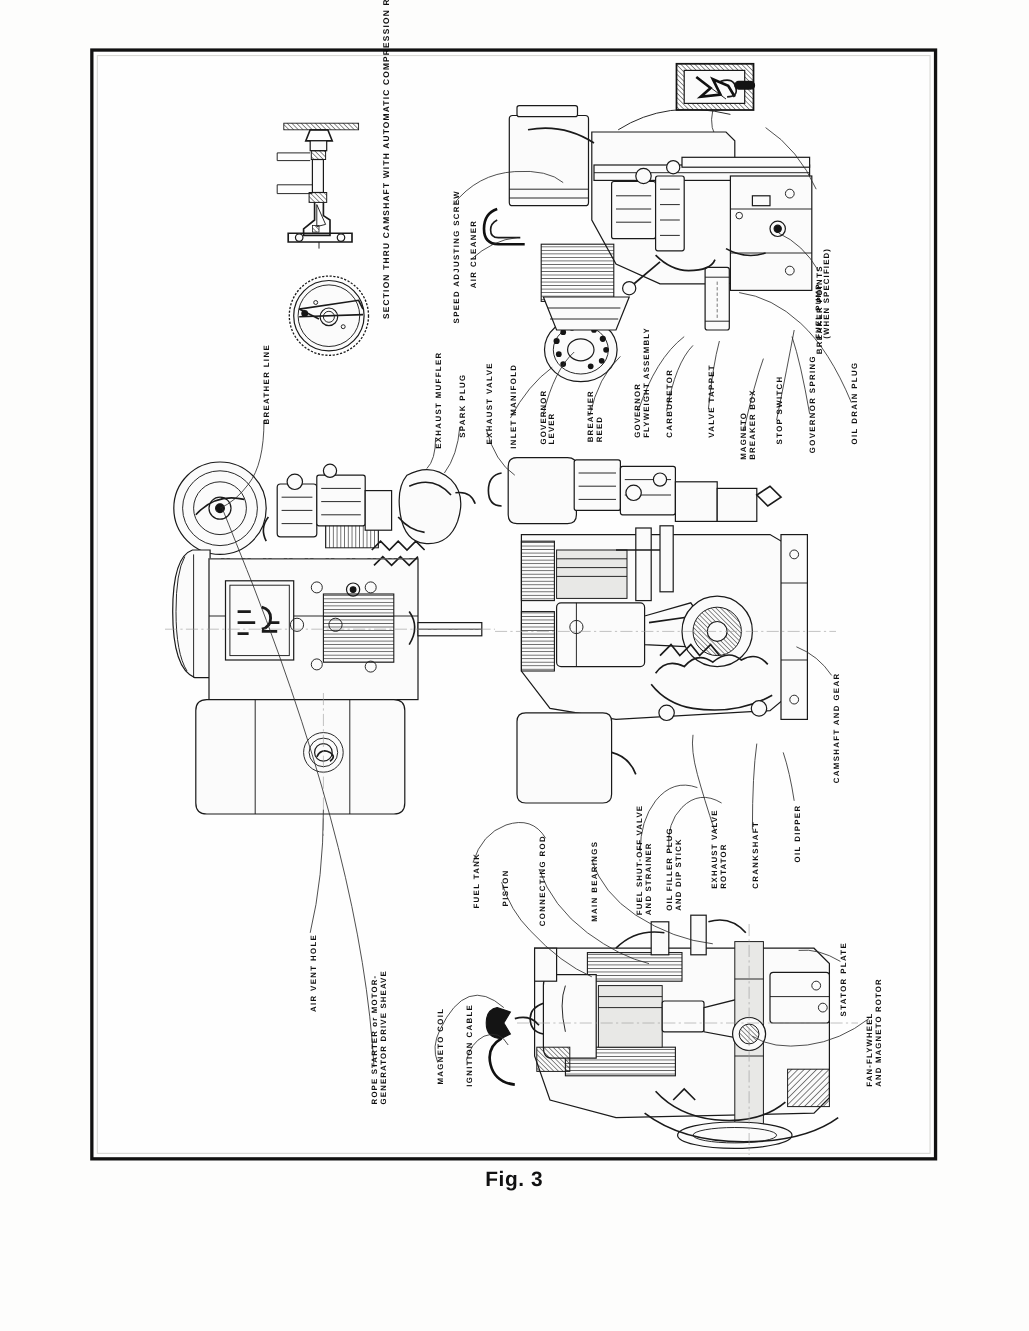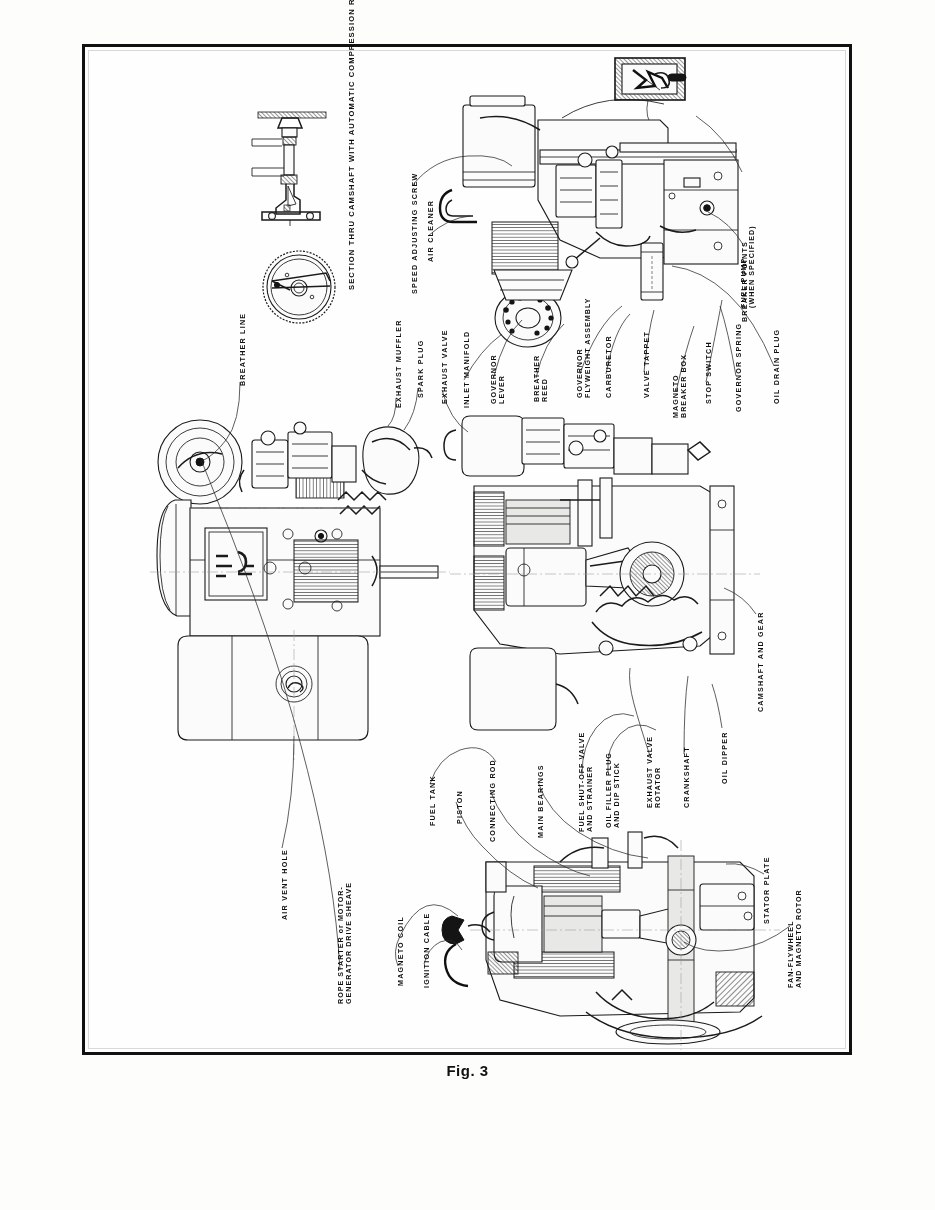--- a/index.html
+++ b/index.html
@@ -8,21 +8,21 @@
 
   #page{position:absolute;left:0;top:0;width:935px;height:1210px;background:#fdfdfc;}
 
   
   #frame{position:absolute;left:82px;top:44px;width:770px;height:1011px;
          border:3.5px solid #111;background:#fefefe;box-sizing:border-box;}
   #frame-inner{position:absolute;left:3px;top:3px;right:3px;bottom:3px;
                border:1px solid #d8d8d4;box-sizing:border-box;}
 
   #figcap{position:absolute;left:0;top:1062px;width:935px;text-align:center;
-          font-size:15px;font-weight:bold;color:#111;letter-spacing:.5px;}
+          font-size:19px;font-weight:bold;color:#111;letter-spacing:.5px;}
 
   
   .lbl{position:absolute;
        transform-origin:0 0;
        transform:rotate(-90deg);
        white-space:nowrap;
        font-size:7.1px;
        font-weight:bold;
        letter-spacing:1.25px;
        color:#101010;

